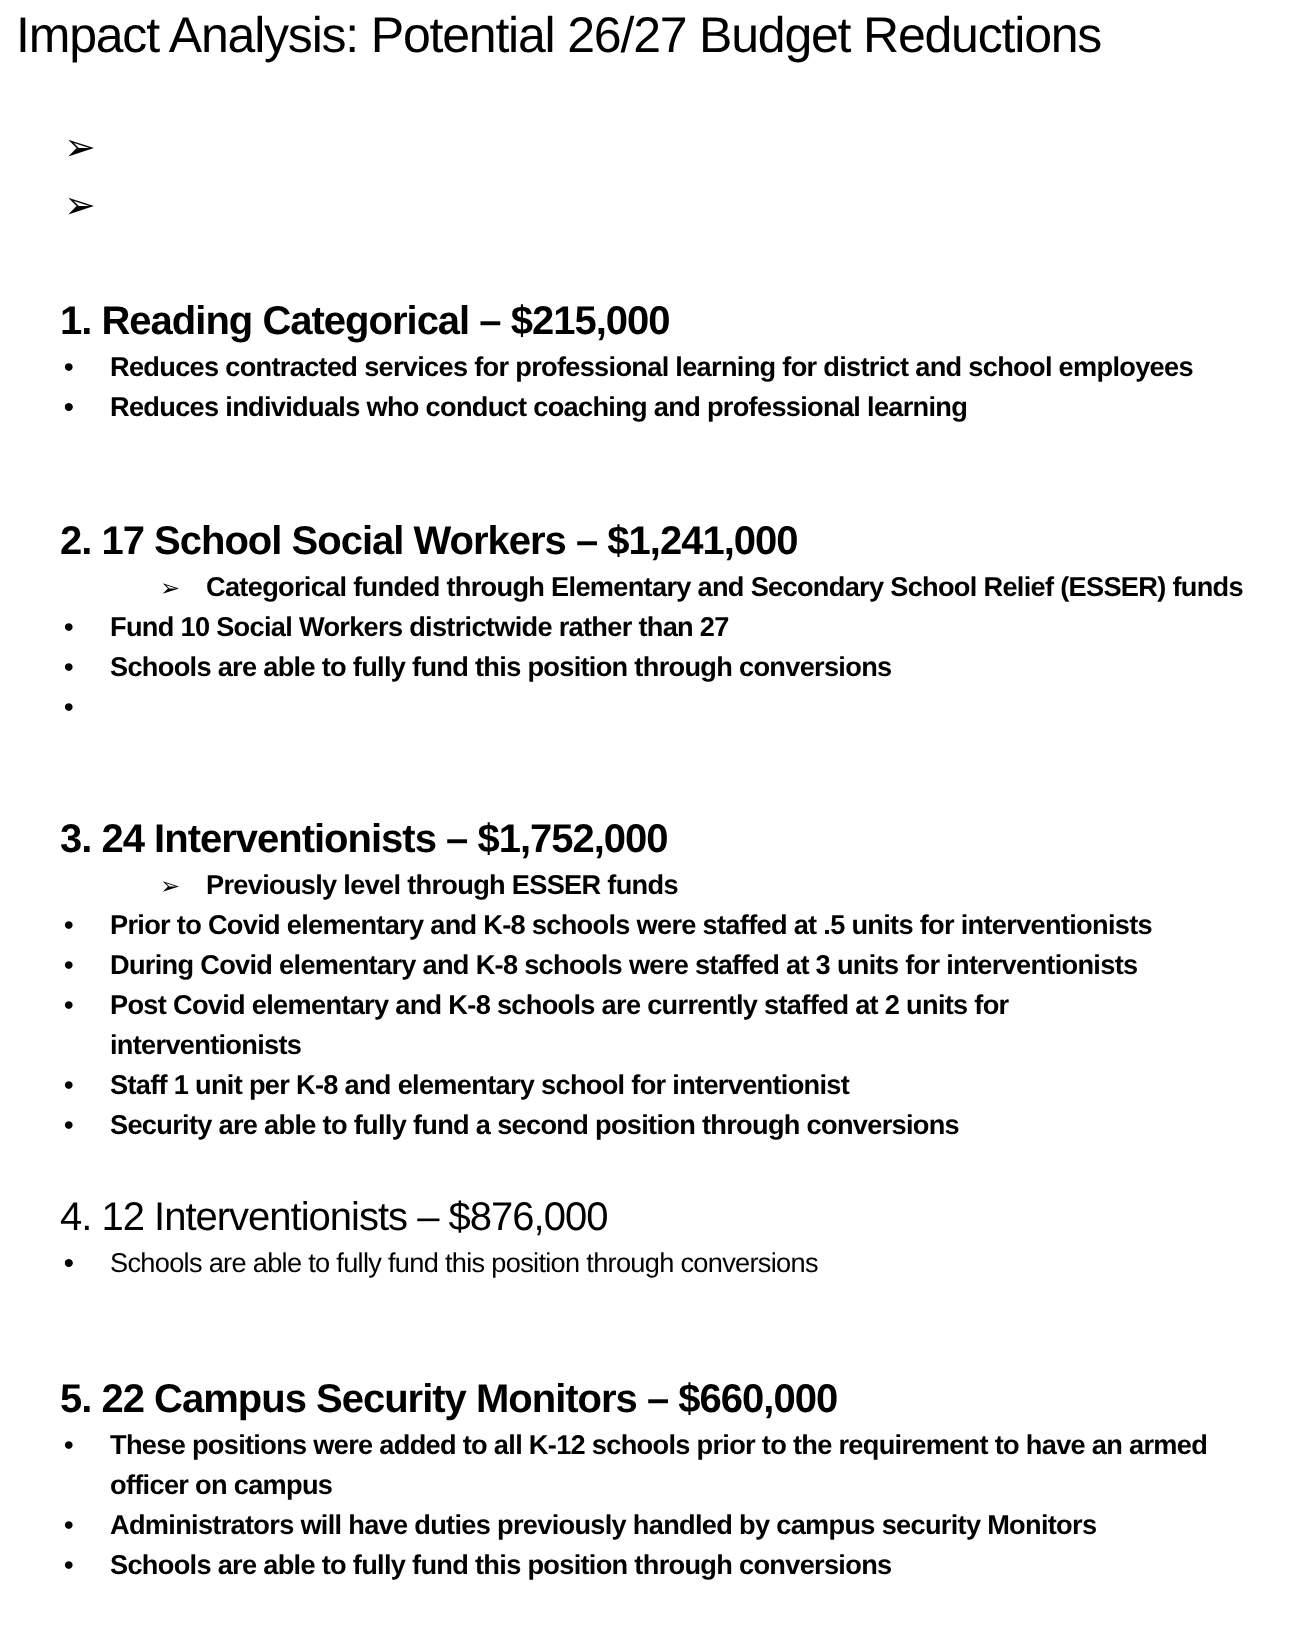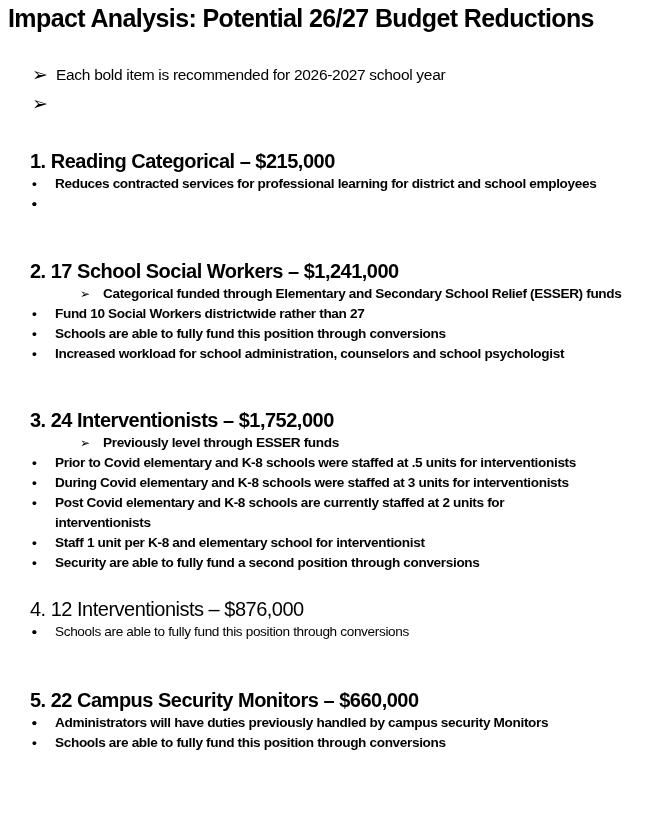--- a/index.html
+++ b/index.html
@@ -1,18 +1,18 @@
 <!DOCTYPE html>
 <html><head>
 <meta charset="utf-8">
 <style>
   html, body { margin:0; padding:0; background:#ffffff; }
   body { width:649px; height:814px; overflow:hidden; position:relative;
          font-family:"Liberation Sans", sans-serif; color:#000; }
-  .title { position:absolute; left:8px; top:4px; font-size:25px; font-weight:bold;
+  .title { position:absolute; left:8px; top:4px; font-size:25px; font-weight:normal;
            letter-spacing:-0.6px; white-space:nowrap; }
   .intro { position:absolute; left:32px; top:60px; font-size:15.5px; letter-spacing:-0.3px; }
   .intro-row { display:flex; align-items:center; height:29px; white-space:nowrap; }
   .arrow-lg { display:inline-block; width:22px; font-size:19px; margin-right:2px; line-height:1; }
   .section { position:absolute; left:30px; }
   .sec-title { font-size:20px; letter-spacing:-0.5px; white-space:nowrap; line-height:26px; }
   .bold .sec-title { font-weight:bold; }
   .items { margin:0; padding:0; list-style:none; }
   .item { position:relative; padding-left:25px; font-size:13.6px; line-height:20px;
           letter-spacing:-0.35px; width:600px; }
@@ -22,43 +22,42 @@
   .sub .arr { position:absolute; left:50px; top:0; font-size:12px; font-weight:normal; }
 </style>
 </head>
 <body>
 
 <div class="title">Impact Analysis: Potential 26/27 Budget Reductions</div>
 
 <div class="intro">
   <div class="intro-row">
     <span class="arrow-lg">➢</span>
-    <span>Each bold item is recommended for 2026-2027 school year</span>
   </div>
   <div class="intro-row">
     <span class="arrow-lg">➢</span>
   </div>
 </div>
 
 <div class="section bold" style="top:148px;">
   <div class="sec-title">1. Reading Categorical – $215,000</div>
   <ul class="items">
     <li class="item"><span class="bullet">•</span><span>Reduces contracted services for professional learning for district and school employees</span></li>
     <li class="item"><span class="bullet">•</span></li>
-    <li class="item"><span class="bullet">•</span></li>
+    <li class="item"><span class="bullet">•</span><span>Reduces individuals who conduct coaching and professional learning</span></li>
   </ul>
 </div>
 
 <div class="section bold" style="top:258px;">
   <div class="sec-title">2. 17 School Social Workers – $1,241,000</div>
   <ul class="items">
     <li class="item sub" style="width:520px;"><span class="arr">➢</span><span>Categorical funded through Elementary and Secondary School Relief (ESSER) funds</span></li>
     <li class="item"><span class="bullet">•</span><span>Fund 10 Social Workers districtwide rather than 27</span></li>
     <li class="item"><span class="bullet">•</span><span>Schools are able to fully fund this position through conversions</span></li>
-    <li class="item"><span class="bullet">•</span><span>Increased workload for school administration, counselors and school psychologist</span></li>
+    <li class="item"><span class="bullet">•</span></li>
   </ul>
 </div>
 
 <div class="section bold" style="top:407px;">
   <div class="sec-title">3. 24 Interventionists – $1,752,000</div>
   <ul class="items">
     <li class="item sub"><span class="arr">➢</span><span>Previously level through ESSER funds</span></li>
     <li class="item"><span class="bullet">•</span><span>Prior to Covid elementary and K-8 schools were staffed at .5 units for interventionists</span></li>
     <li class="item"><span class="bullet">•</span><span>During Covid elementary and K-8 schools were staffed at 3 units for interventionists</span></li>
     <li class="item" style="width:510px;"><span class="bullet">•</span><span>Post Covid elementary and K-8 schools are currently staffed at 2 units for interventionists</span></li>
@@ -71,17 +70,17 @@
   <div class="sec-title">4. 12 Interventionists – $876,000</div>
   <ul class="items">
     <li class="item"><span class="bullet">•</span></li>
     <li class="item"><span class="bullet">•</span><span>Schools are able to fully fund this position through conversions</span></li>
   </ul>
 </div>
 
 <div class="section bold" style="top:687px;">
   <div class="sec-title">5. 22 Campus Security Monitors – $660,000</div>
   <ul class="items">
-    <li class="item" style="width:590px;"><span class="bullet">•</span></li>
+    <li class="item" style="width:590px;"><span class="bullet">•</span><span>These positions were added to all K-12 schools prior to the requirement to have an armed officer on campus</span></li>
     <li class="item"><span class="bullet">•</span><span>Administrators will have duties previously handled by campus security Monitors</span></li>
     <li class="item"><span class="bullet">•</span><span>Schools are able to fully fund this position through conversions</span></li>
   </ul>
 </div>
 
 </body></html>

